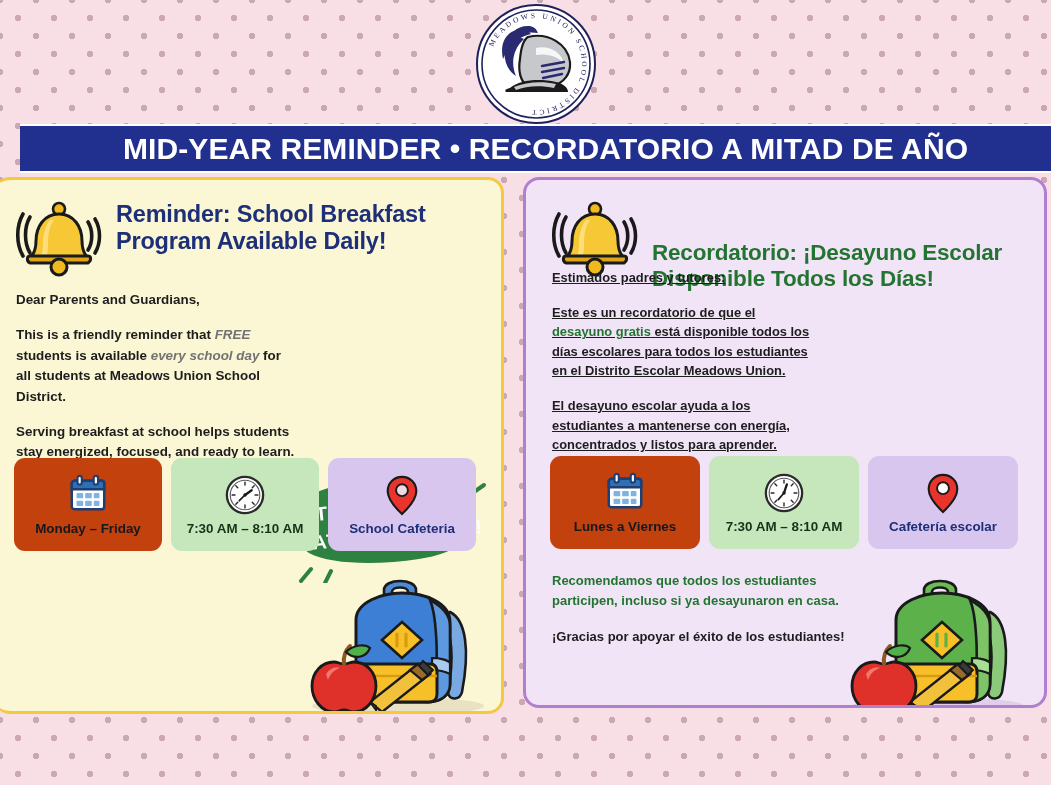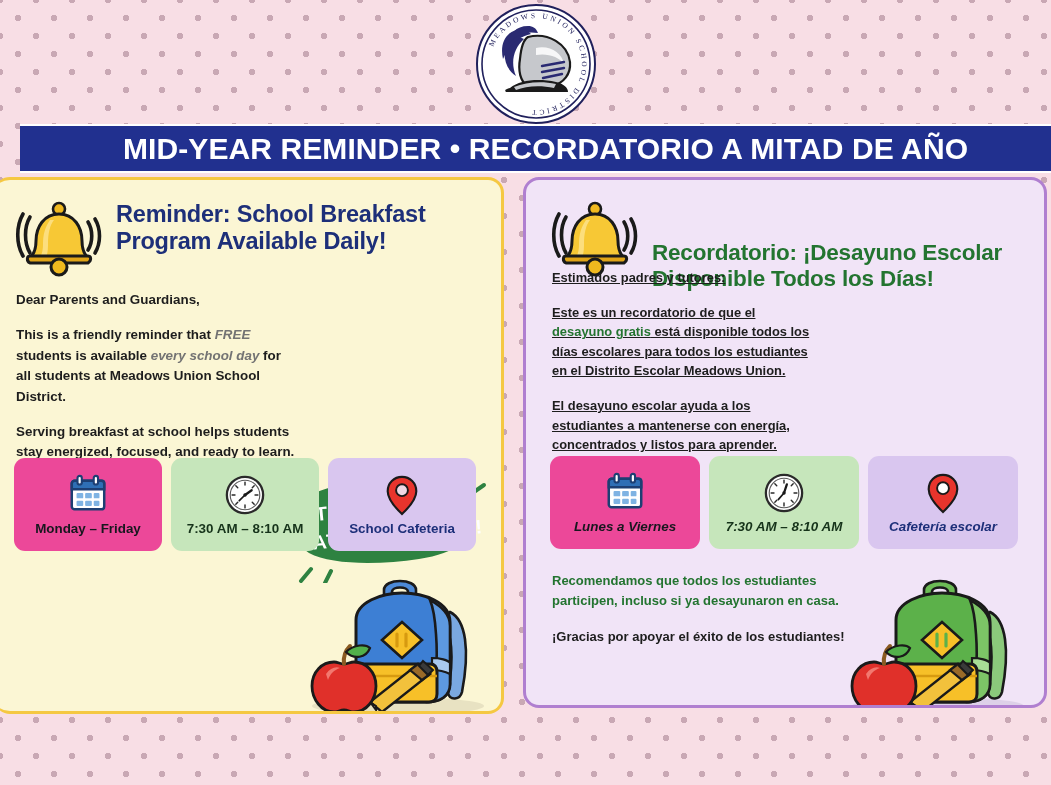--- a/index.html
+++ b/index.html
@@ -171,22 +171,22 @@
   .info-box {
     width: 148px;
     height: 93px;
     border-radius: 11px;
     display: flex;
     flex-direction: column;
     align-items: center;
     justify-content: center;
     gap: 5px;
   }
-  .card-es .info-box { width: 150px; font-style: italic; }
-  .info-blue { background: #ec4899; }
+  .card-es .info-box { width: 150px; }
+  .info-blue { background: #c2410c; }
   .info-green { background: #c6e6bb; }
   .info-purple { background: #d9c6ef; }
   .info-label {
     font-size: 13.4px;
     font-weight: bold;
     color: #1d2f79;
     white-space: nowrap;
   }
   .info-green .info-label { color: #16331a; }
   .info-blue .info-label { color: #17171e; }

